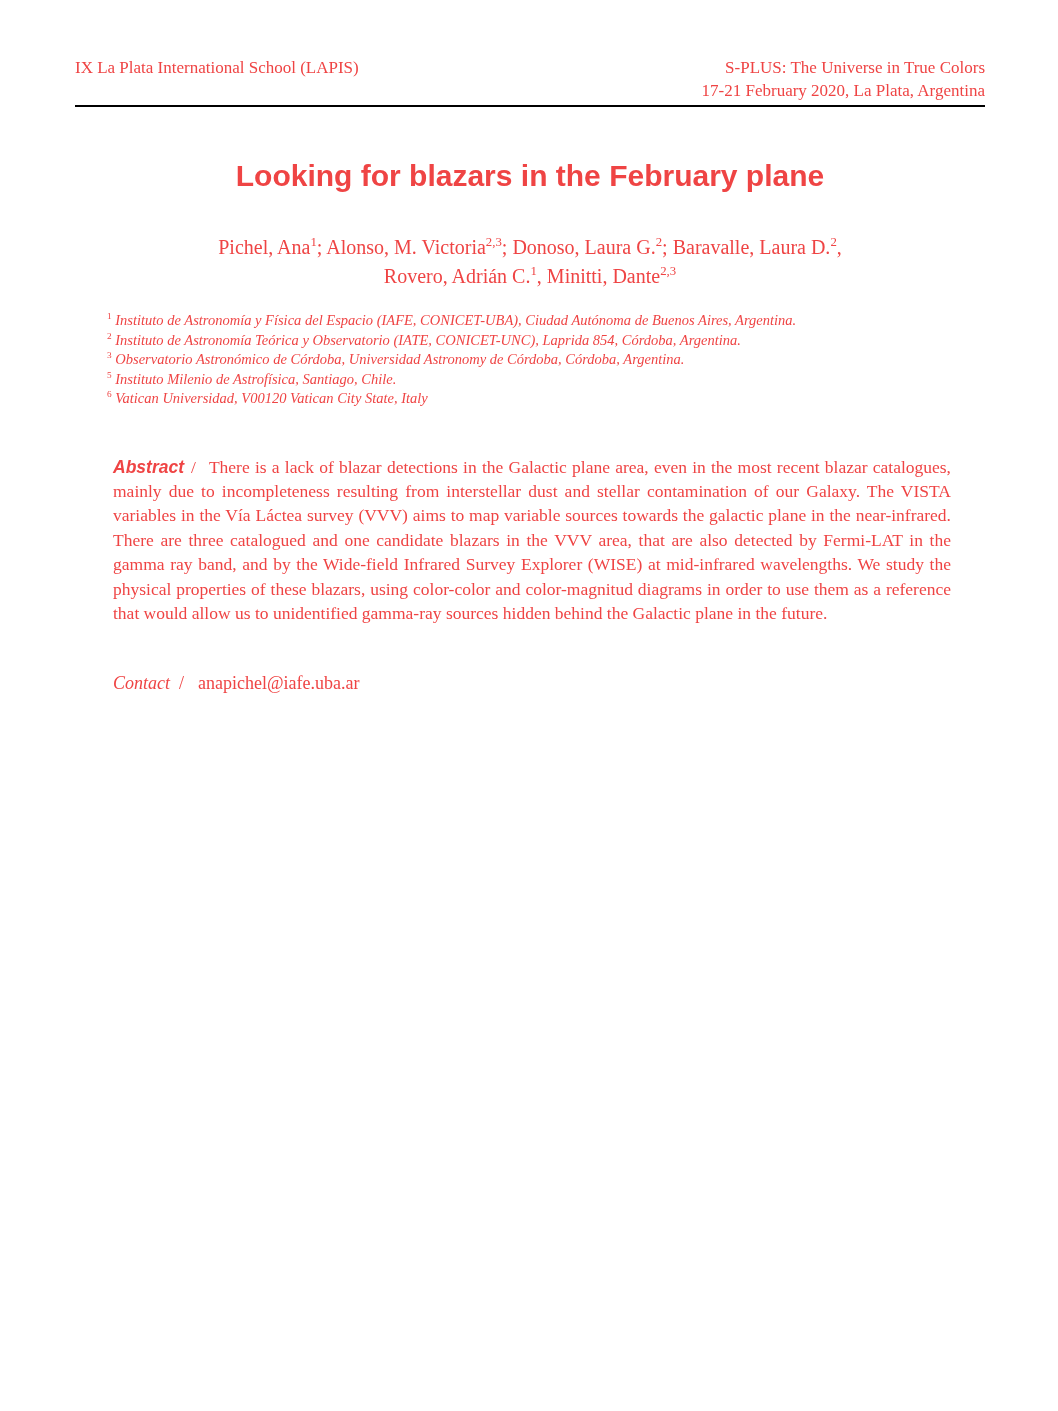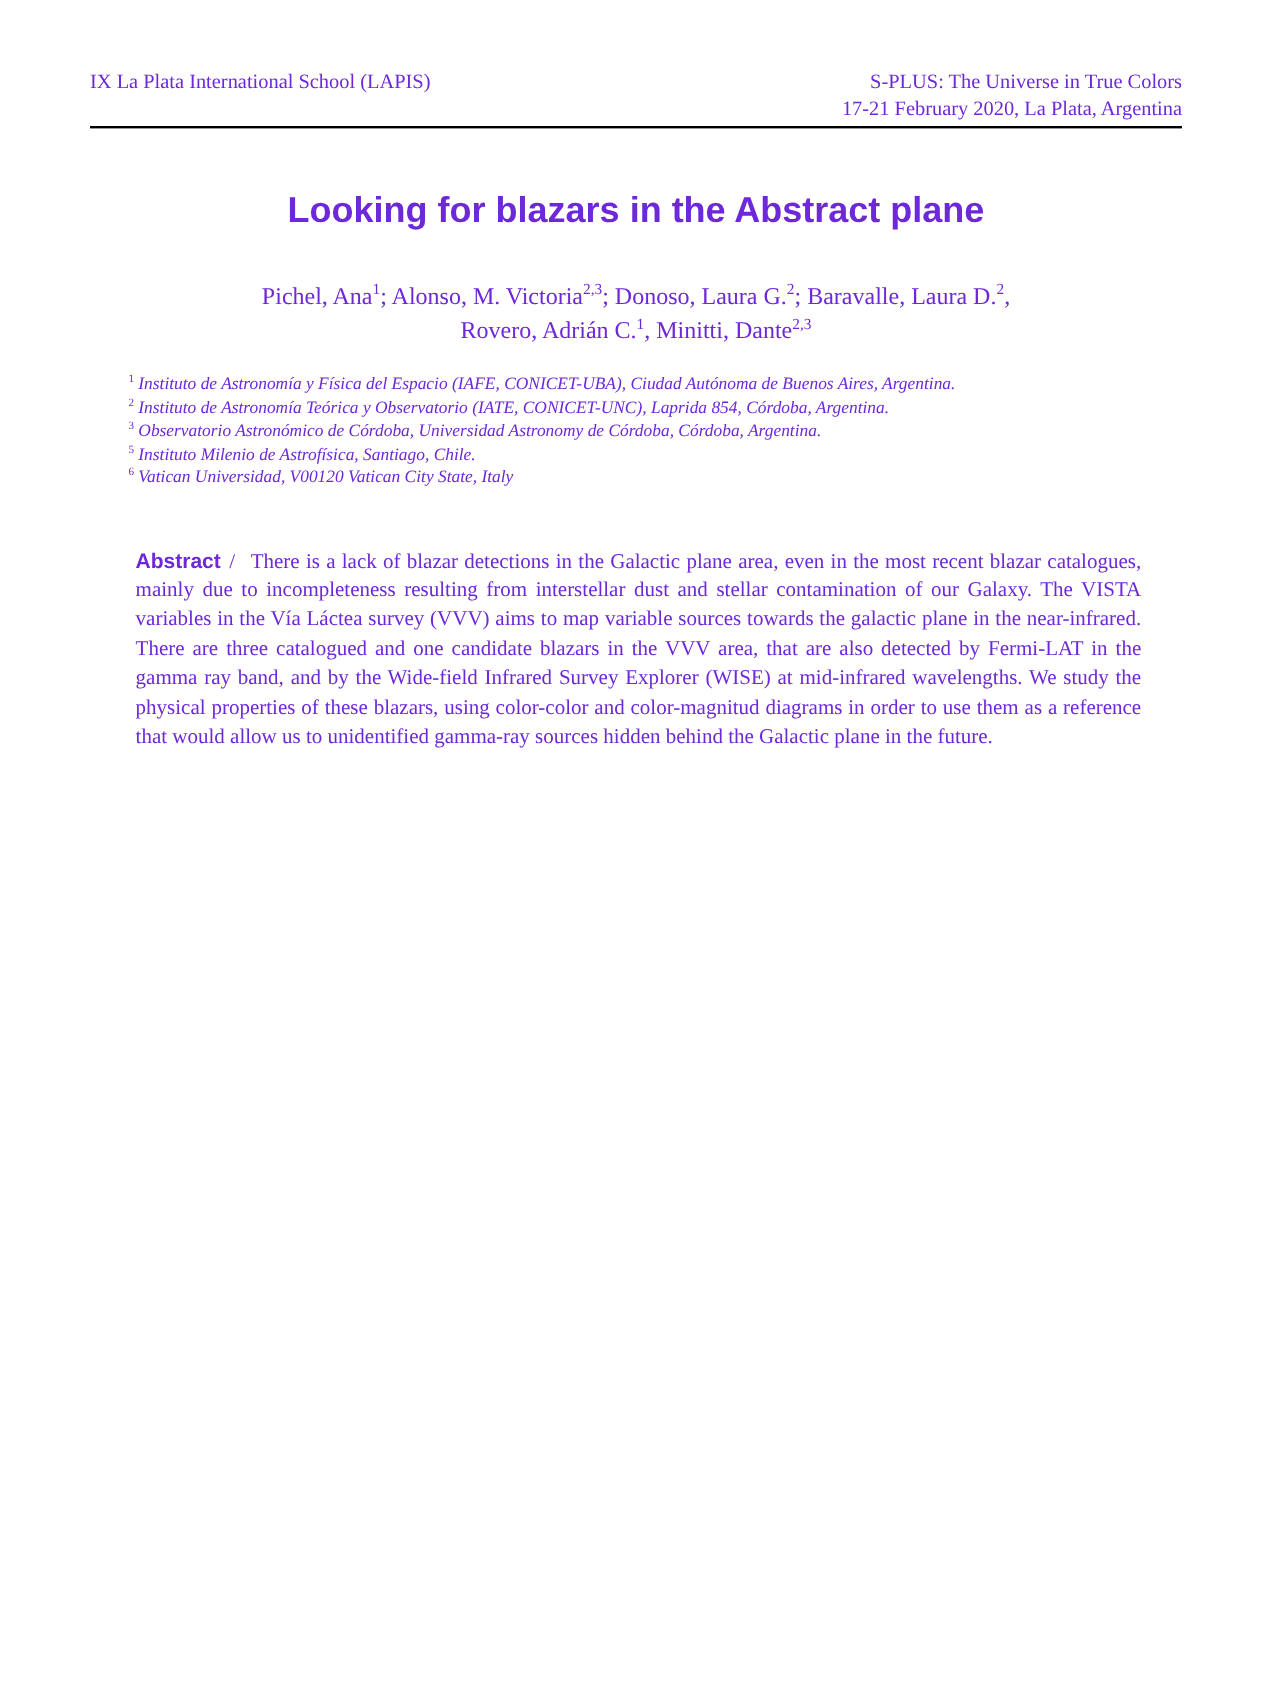--- a/index.html
+++ b/index.html
@@ -5,21 +5,21 @@
   html, body {
     margin: 0;
     padding: 0;
     background: #ffffff;
   }
   .page {
     position: relative;
     width: 1058px;
     height: 1411px;
     background: #ffffff;
-    color: #6d28d9;
+    color: #ef4444;
     font-family: "Liberation Serif", serif;
     box-sizing: border-box;
     padding: 56px 73px 17px 75px;
     overflow: hidden;
   }
   
   .header {
     display: flex;
     justify-content: space-between;
     font-size: 17px;
@@ -71,20 +71,21 @@
   .abstract {
     margin: 46px 0 0 38px;
     width: 838px;
     font-size: 17.5px;
     line-height: 24.4px;
     text-align: justify;
   }
   .abstract-label {
     font-family: "Liberation Sans", sans-serif;
     font-weight: 700;
+    font-style: italic;
   }
   .abstract .slash { margin: 0 13px 0 7px; }
   
   .contact {
     margin: 48px 0 0 38px;
     font-size: 18px;
   }
   .contact-label { font-style: italic; }
   .contact .slash { margin: 0 14px 0 9px; }
 </style>
@@ -97,31 +98,32 @@
     <div class="header-left">
       <div>IX La Plata International School (LAPIS)</div>
     </div>
     <div class="header-right">
       <div>S-PLUS: The Universe in True Colors</div>
       <div>17-21 February 2020, La Plata, Argentina</div>
     </div>
   </div>
   <div class="header-rule"></div>
 
-  <h1 class="title">Looking for blazars in the Abstract plane</h1>
+  <h1 class="title">Looking for blazars in the February plane</h1>
 
   <div class="authors">
     <div class="authors-line" id="authors-line1"><span>Pichel, Ana</span><sup>1</sup><span>; </span><span>Alonso, M. Victoria</span><sup>2,3</sup><span>; </span><span>Donoso, Laura G.</span><sup>2</sup><span>; </span><span>Baravalle, Laura D.</span><sup>2</sup><span>,</span></div>
     <div class="authors-line" id="authors-line2"><span>Rovero, Adrián C.</span><sup>1</sup><span>, </span><span>Minitti, Dante</span><sup>2,3</sup><span></span></div>
   </div>
 
   <ol class="affiliations" id="affiliations">
       <li><sup class="aff-num">1</sup><span> Instituto de Astronomía y Física del Espacio (IAFE, CONICET-UBA), Ciudad Autónoma de Buenos Aires, Argentina.</span></li>
       <li><sup class="aff-num">2</sup><span> Instituto de Astronomía Teórica y Observatorio (IATE, CONICET-UNC), Laprida 854, Córdoba, Argentina.</span></li>
       <li><sup class="aff-num">3</sup><span> Observatorio Astronómico de Córdoba, Universidad Astronomy de Córdoba, Córdoba, Argentina.</span></li>
       <li><sup class="aff-num">5</sup><span> Instituto Milenio de Astrofísica, Santiago, Chile.</span></li>
       <li><sup class="aff-num">6</sup><span> Vatican Universidad, V00120 Vatican City State, Italy</span></li>
     </ol>
 
   <p class="abstract"><span class="abstract-label">Abstract</span><span class="slash">/</span><span class="abstract-text">There is a lack of blazar detections in the Galactic plane area, even in the most recent blazar catalogues, mainly due to incompleteness resulting from interstellar dust and stellar contamination of our Galaxy. The VISTA variables in the Vía Láctea survey (VVV) aims to map variable sources towards the galactic plane in the near-infrared. There are three catalogued and one candidate blazars in the VVV area, that are also detected by Fermi-LAT in the gamma ray band, and by the Wide-field Infrared Survey Explorer (WISE) at mid-infrared wavelengths. We study the physical properties of these blazars, using color-color and color-magnitud diagrams in order to use them as a reference that would allow us to unidentified gamma-ray sources hidden behind the Galactic plane in the future.</span></p>
 
+  <p class="contact"><span class="contact-label">Contact</span><span class="slash">/</span><span class="contact-email">anapichel@iafe.uba.ar</span></p>
 
 </div>
 
 </body></html>

